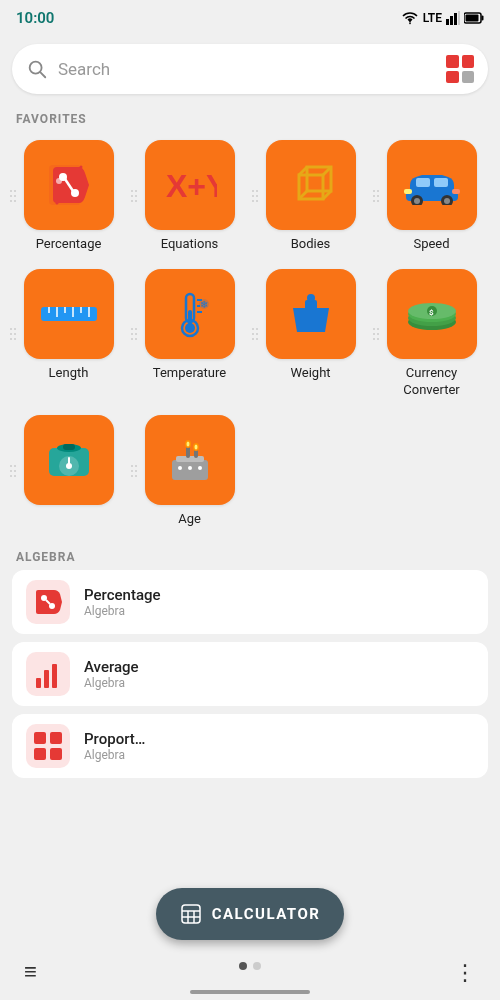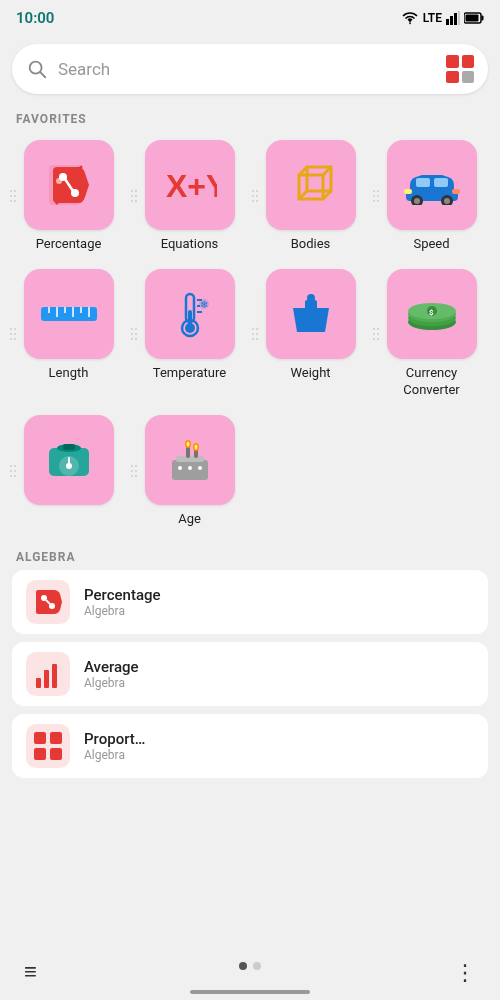--- a/index.html
+++ b/index.html
@@ -117,21 +117,21 @@
     }
     .drag-dot {
       width: 2px;
       height: 2px;
       background: #ccc;
       border-radius: 50%;
     }
     .calc-icon-box {
       width: 90px;
       height: 90px;
-      background: #f9a8d4;
+      background: #f97316;
       border-radius: 16px;
       display: flex;
       align-items: center;
       justify-content: center;
       box-shadow: 0 1px 3px rgba(0,0,0,0.1);
       margin-bottom: 6px;
     }
     .calc-label {
       font-size: 13px;
       color: #222;
@@ -641,20 +641,32 @@
     </div>
     <div class="list-text">
       <div class="list-title">Proport…</div>
       <div class="list-subtitle">Algebra</div>
     </div>
   </div>
 
 </div>
 
 <div class="bottom-area">
+  <div class="fab-container">
+    <div class="fab-button">
+      <svg width="22" height="22" viewBox="0 0 22 22">
+        <rect x="2" y="2" width="18" height="18" rx="3" stroke="white" stroke-width="1.5" fill="none"></rect>
+        <line x1="2" y1="8" x2="20" y2="8" stroke="white" stroke-width="1.5"></line>
+        <line x1="8" y1="8" x2="8" y2="20" stroke="white" stroke-width="1.5"></line>
+        <line x1="14" y1="8" x2="14" y2="20" stroke="white" stroke-width="1.5"></line>
+        <line x1="2" y1="14" x2="20" y2="14" stroke="white" stroke-width="1.5"></line>
+      </svg>
+      <span class="fab-label">CALCULATOR</span>
+    </div>
+  </div>
   <div class="bottom-nav">
     <span style="font-size:22px;color:#333;">≡</span>
     <div style="width:40px;"></div>
     <span style="font-size:22px;color:#333;">⋮</span>
   </div>
   <div class="bottom-indicator">
     <div class="indicator-dot active"></div>
     <div class="indicator-dot inactive"></div>
   </div>
   <div class="home-bar"></div>

